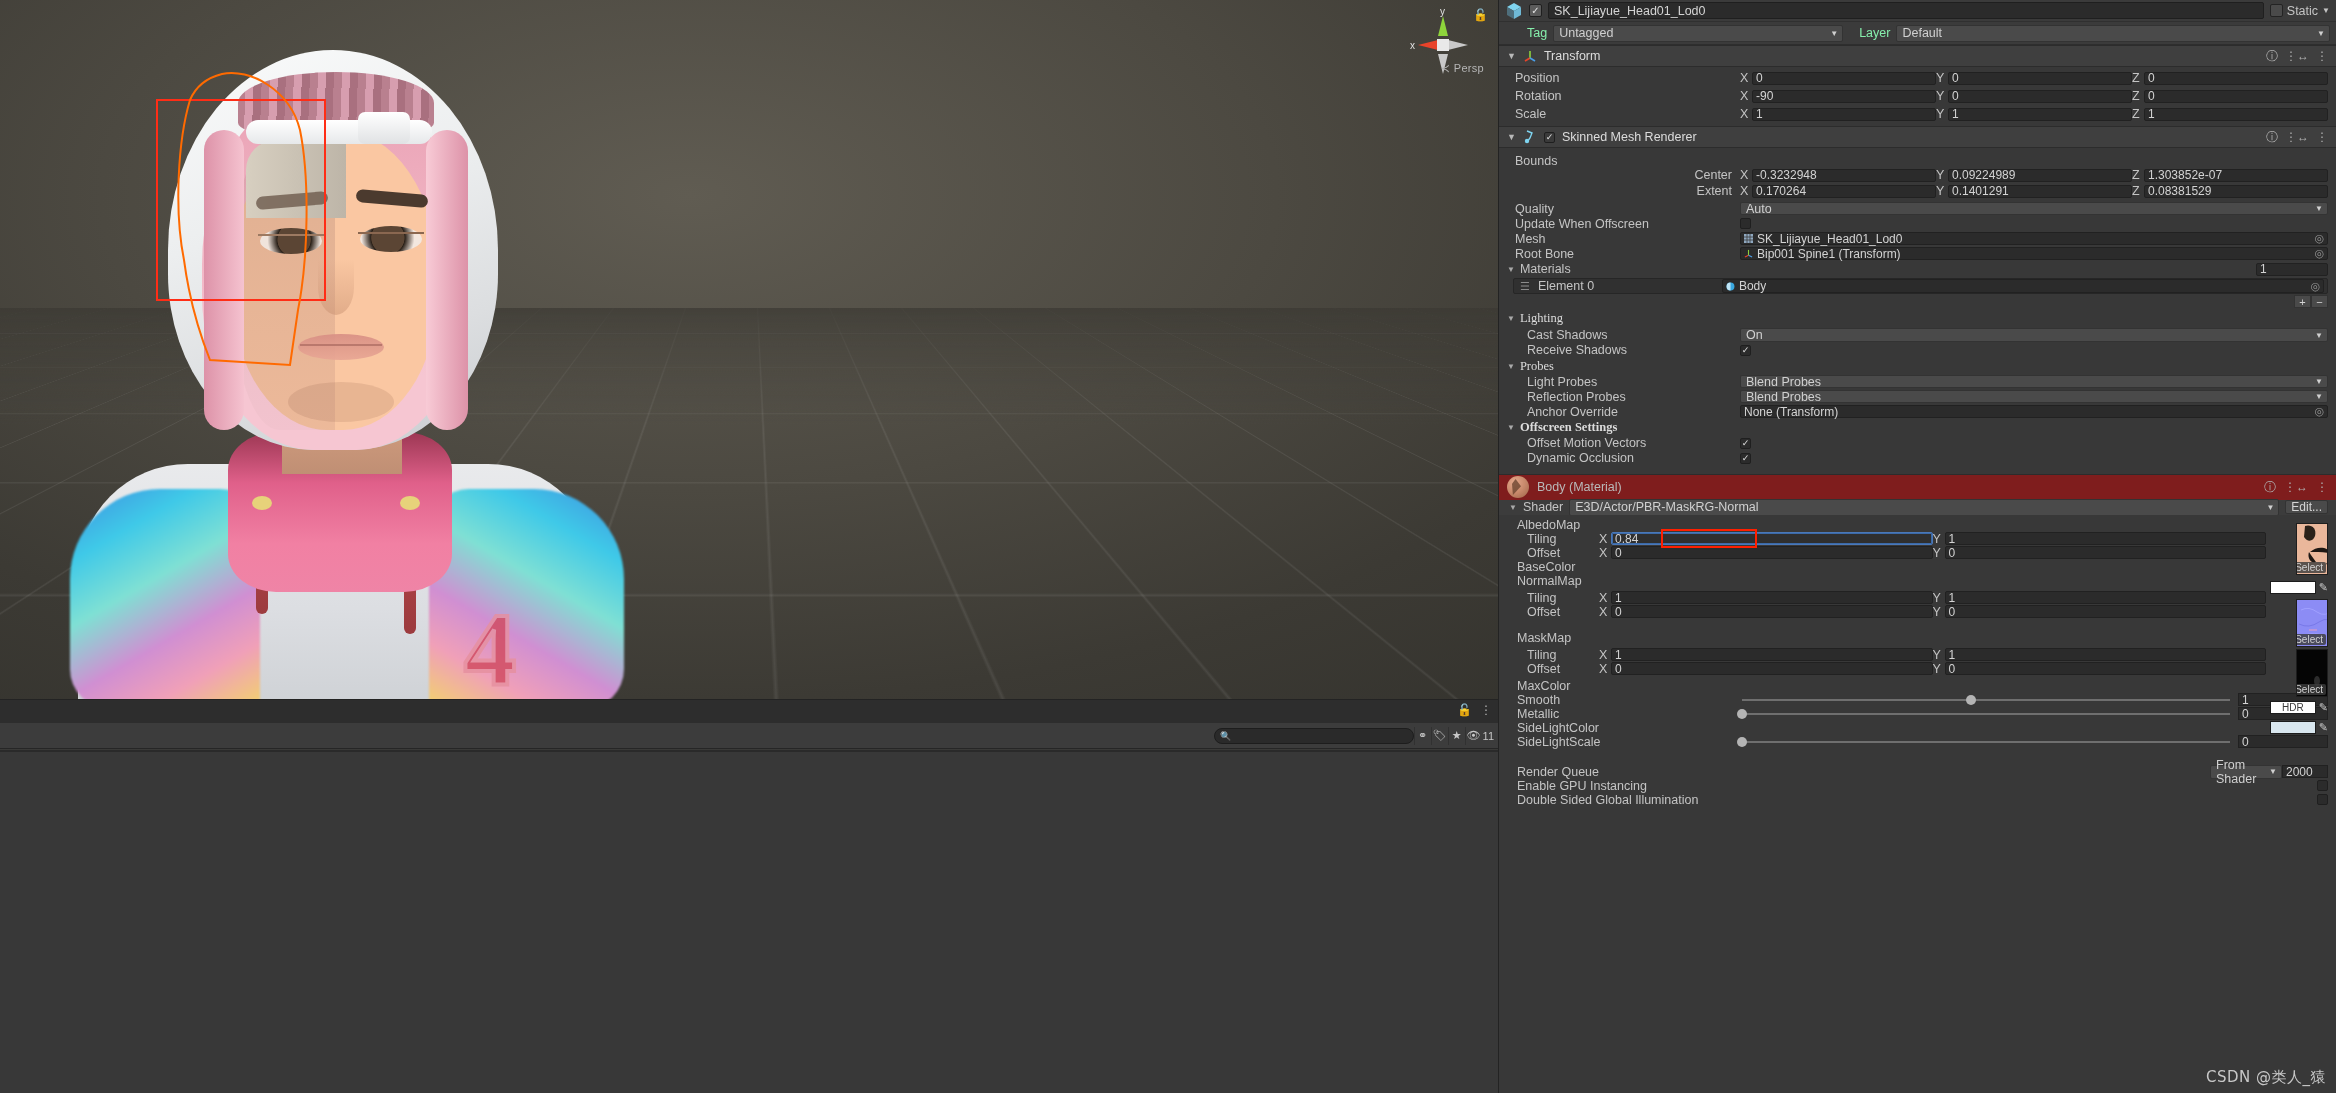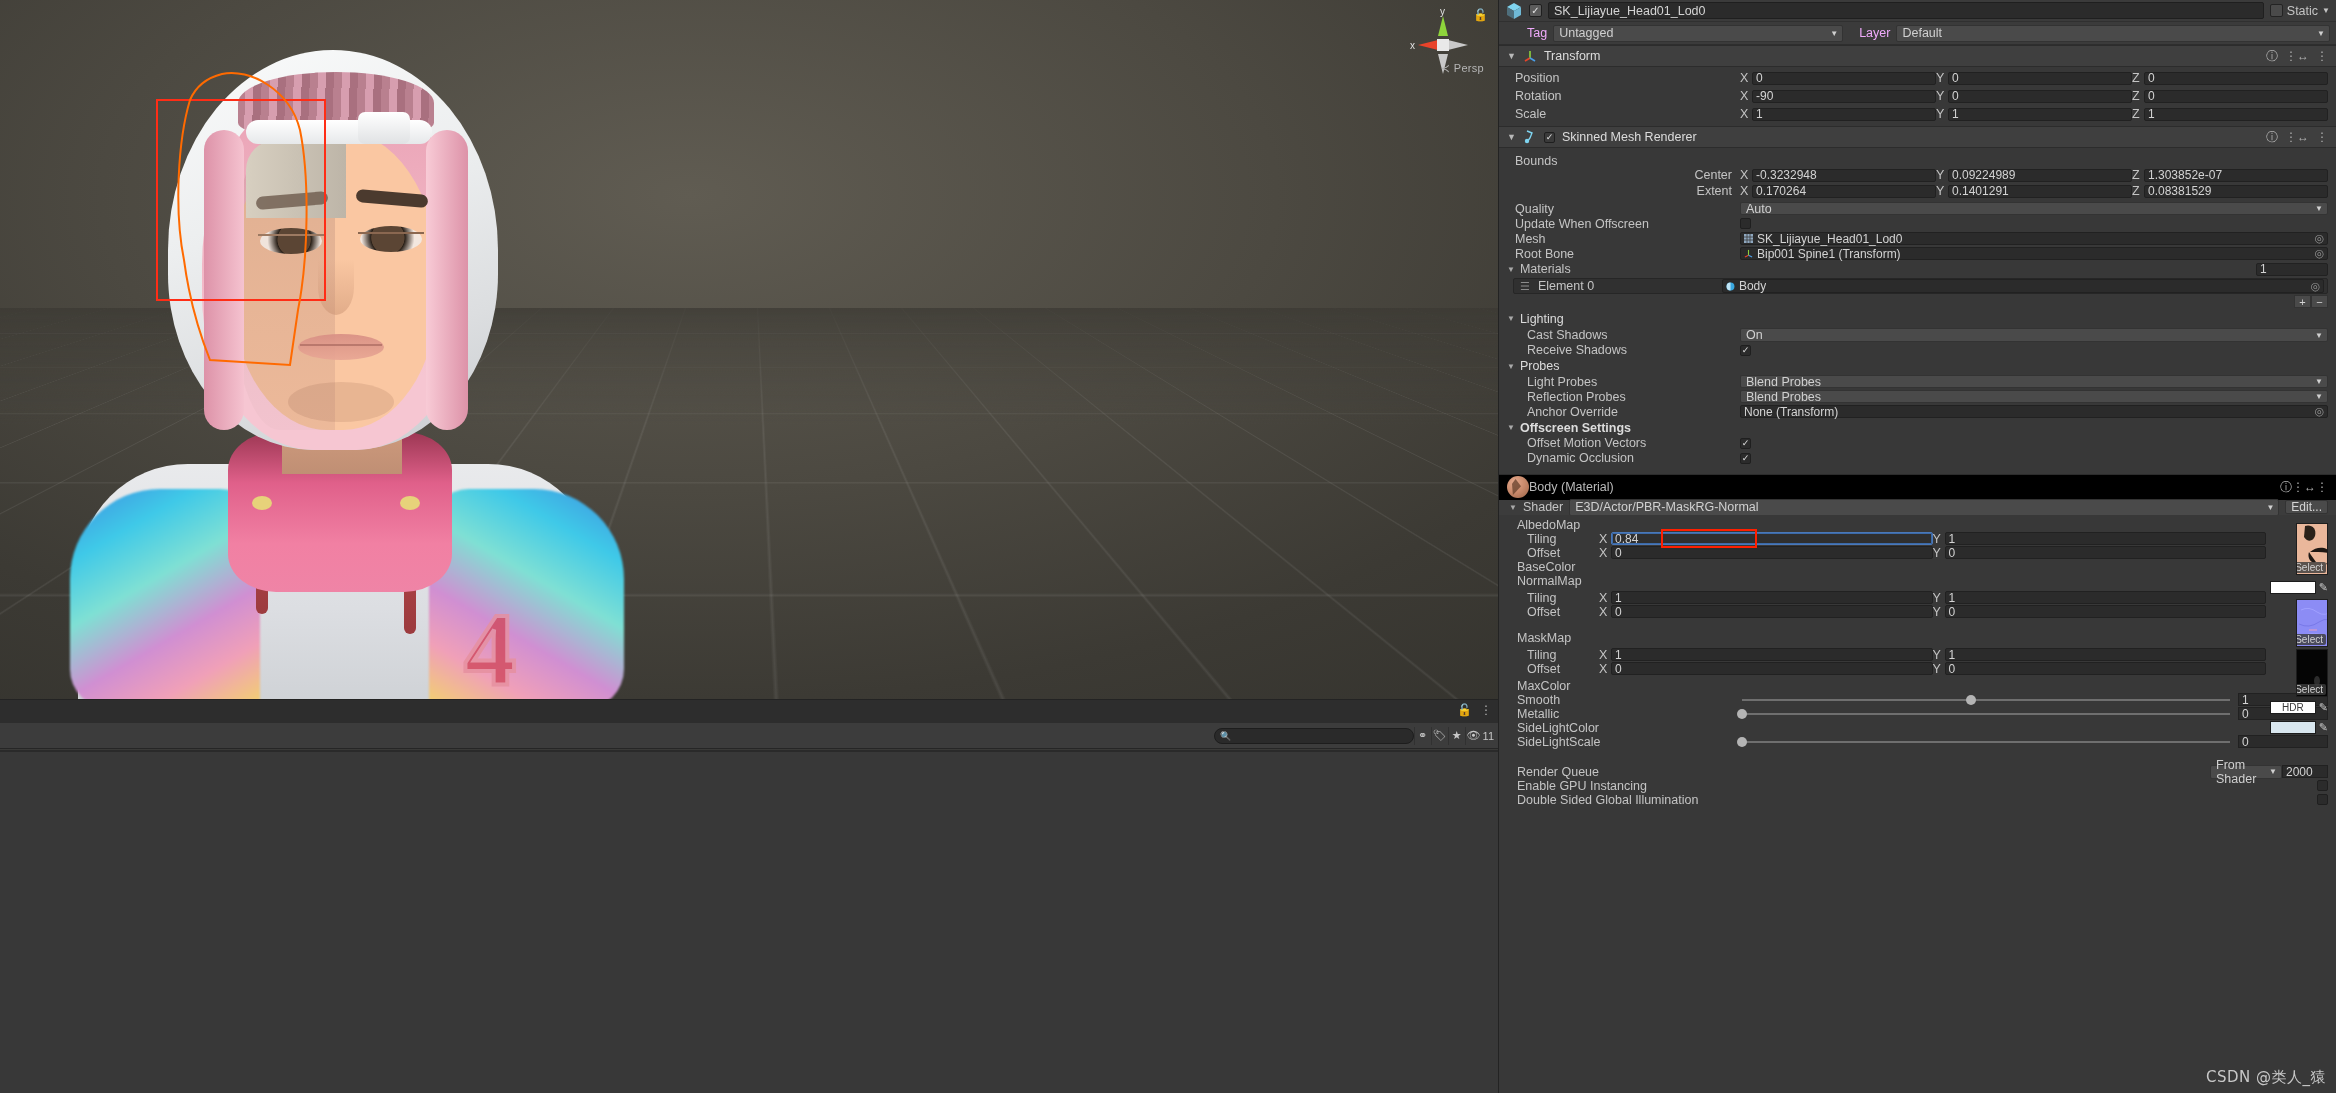--- a/index.html
+++ b/index.html
@@ -148,21 +148,21 @@
     border-radius:2px; display:flex; align-items:center; justify-content:center;
     color:#e4e4e4; font-size:10px; line-height:1; flex:none; }
   .name-field { flex:1; height:17px; background:#2b2b2b; border:1px solid #1f1f1f;
     border-radius:2px; color:#d4d4d4; font-size:12.5px; display:flex; align-items:center;
     padding:0 5px; }
   .static-wrap { display:flex; align-items:center; gap:4px; color:#c4c4c4; font-size:12.5px; }
   .static-box { width:13px; height:13px; background:#4a4a4a; border:1px solid #232323; border-radius:2px; }
 
   .tag-row { height:23px; display:flex; align-items:center; padding:0 6px 0 28px; gap:6px;
     background:#3b3b3b; border-bottom:1px solid #2e2e2e; }
-  .lbl { color:#f0abfc; }
+  .lbl { color:#86efac; }
   .dropdown { height:17px; background:#4a4a4a; border:1px solid #333; border-radius:2px;
     display:flex; align-items:center; justify-content:space-between; padding:0 4px 0 5px;
     color:#d0d0d0; font-size:12.5px; }
   .dropdown .arrow { font-size:8px; color:#d0d0d0; }
 
   .comp-header { height:22px; display:flex; align-items:center; gap:7px; padding:0 8px;
     background:#3f3f3f; border-top:1px solid #2c2c2c; border-bottom:1px solid #2c2c2c; }
   .comp-header .fold { color:#b8b8b8; font-size:9px; }
   .comp-title { font-weight:normal; color:#dcdcdc; font-size:12.5px; }
   .comp-header .spacer { flex:1; }
@@ -184,33 +184,33 @@
     padding:0 3px; gap:4px; justify-content:space-between; }
   .objfld .inner { display:flex; align-items:center; gap:4px; overflow:hidden; }
   .objfld .circ { color:#9b9b9b; font-size:11px; }
   .ddwide { flex:1; height:13.5px; }
   .cbox { width:11px; height:11px; background:#2b2b2b; border:1px solid #1f1f1f;
     border-radius:2px; display:flex; align-items:center; justify-content:center;
     color:#e0e0e0; font-size:9px; line-height:1; }
   .sect { height:13.5px; display:flex; align-items:center; gap:5px; padding:0 8px 0 8px;
     font-size:12.5px; color:#c9c9c9; }
   .sect .fold { font-size:8px; color:#a9a9a9; }
-  .sect b { font-weight:bold; color:#dcdcdc; font-weight:normal; }
+  .sect b { font-weight:bold; color:#dcdcdc; font-weight:normal;font-family:Liberation Serif, serif; }
   .sect.bold b { font-weight:bold; }
 
   .mat-element { height:16px; margin:1px 8px 0 14px; background:#303030;
     border:1px solid #262626; border-radius:2px; display:flex; align-items:center;
     padding:0 3px 0 6px; gap:8px; }
   .drag-h { color:#8c8c8c; font-size:11px; }
   .plusminus { display:flex; justify-content:flex-end; padding:1px 8px 0 0; gap:0; }
   .pm-btn { width:17px; height:13px; background:#4a4a4a; border:1px solid #333;
     display:flex; align-items:center; justify-content:center; color:#d5d5d5; font-size:11px;}
 
-  .mat-header { height:26px; display:flex; align-items:center; padding:0 8px;
-    background:#000000; border-top:1px solid #2c2c2c; }
+  .mat-header { height:26px; display:flex; align-items:center; gap:8px; padding:0 8px;
+    background:#7f1d1d; border-top:1px solid #2c2c2c; }
   .mat-sphere { width:22px; height:22px; border-radius:50%;
     background:radial-gradient(circle at 34% 28%, #e5a88b 0%, #c98a6c 48%, #9c6346 100%);
     position:relative; overflow:hidden; flex:none;}
   .mat-sphere:after{content:"";position:absolute;left:5px;top:3px;width:9px;height:16px;
     background:#6d4631; clip-path:polygon(40% 0,100% 46%,10% 100%,0 30%); opacity:.8;}
   .mat-title { color:#b9b9b9; font-size:12.5px; }
 
   .shader-row { height:15px; display:flex; align-items:center; gap:6px;
     padding:0 8px 0 46px; background:#3c3c3c; }
   .edit-btn { height:14px; background:#4a4a4a; border:1px solid #333; border-radius:2px;

